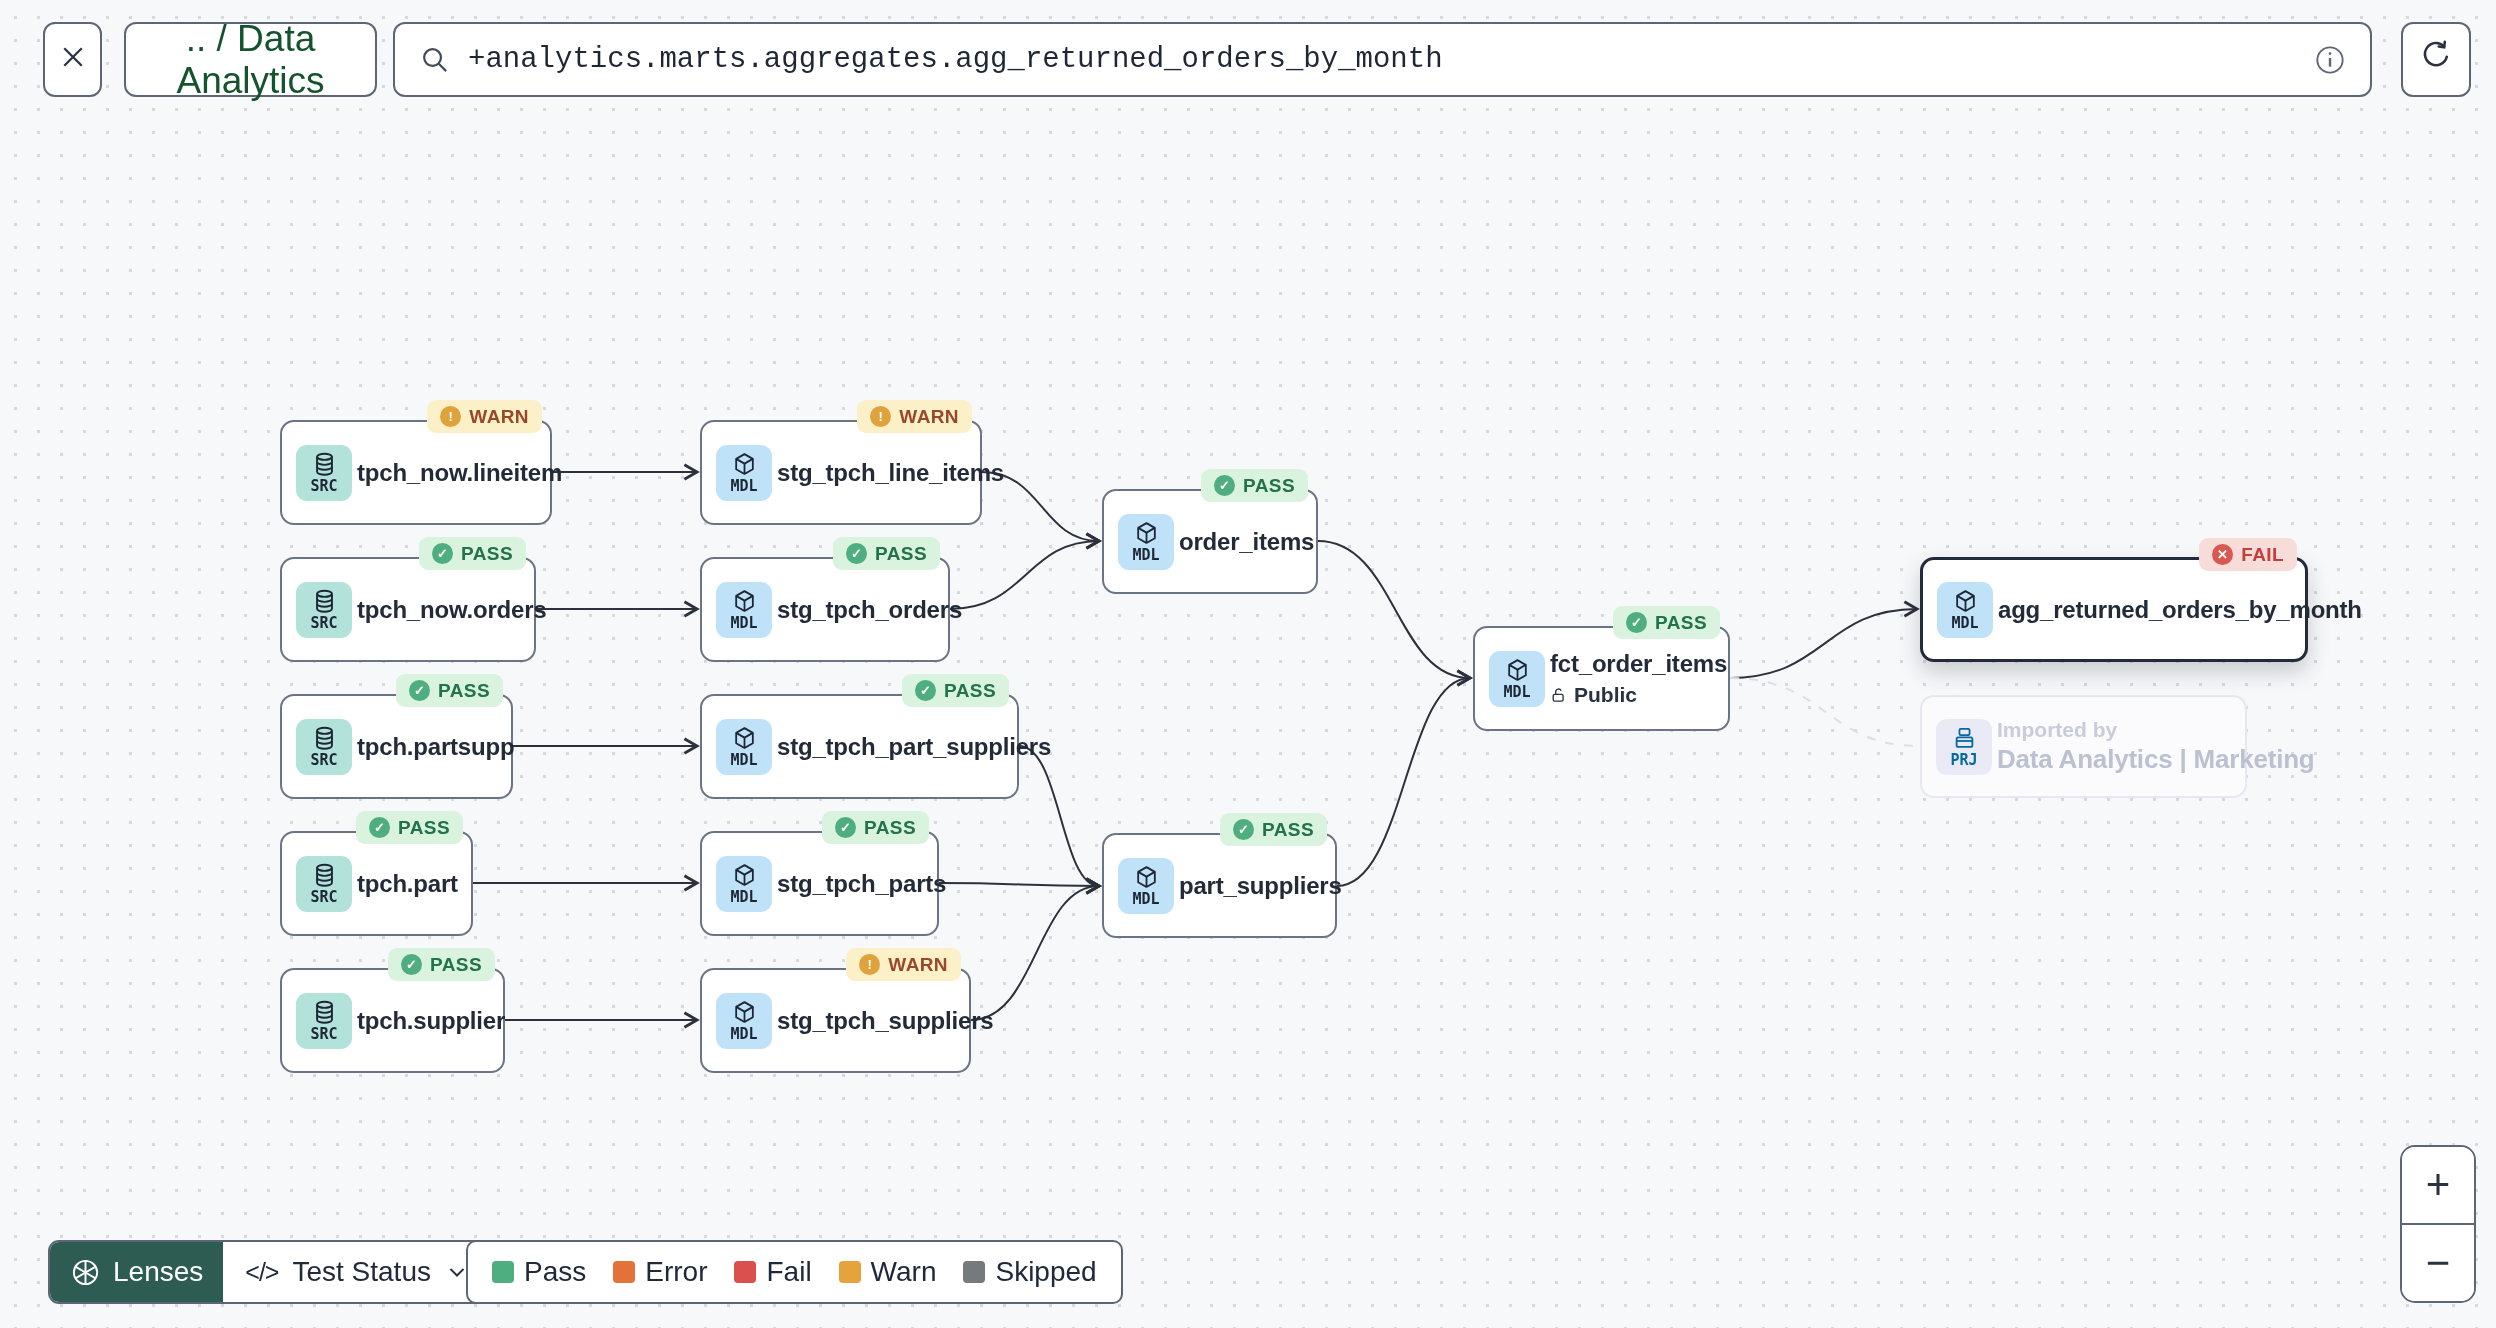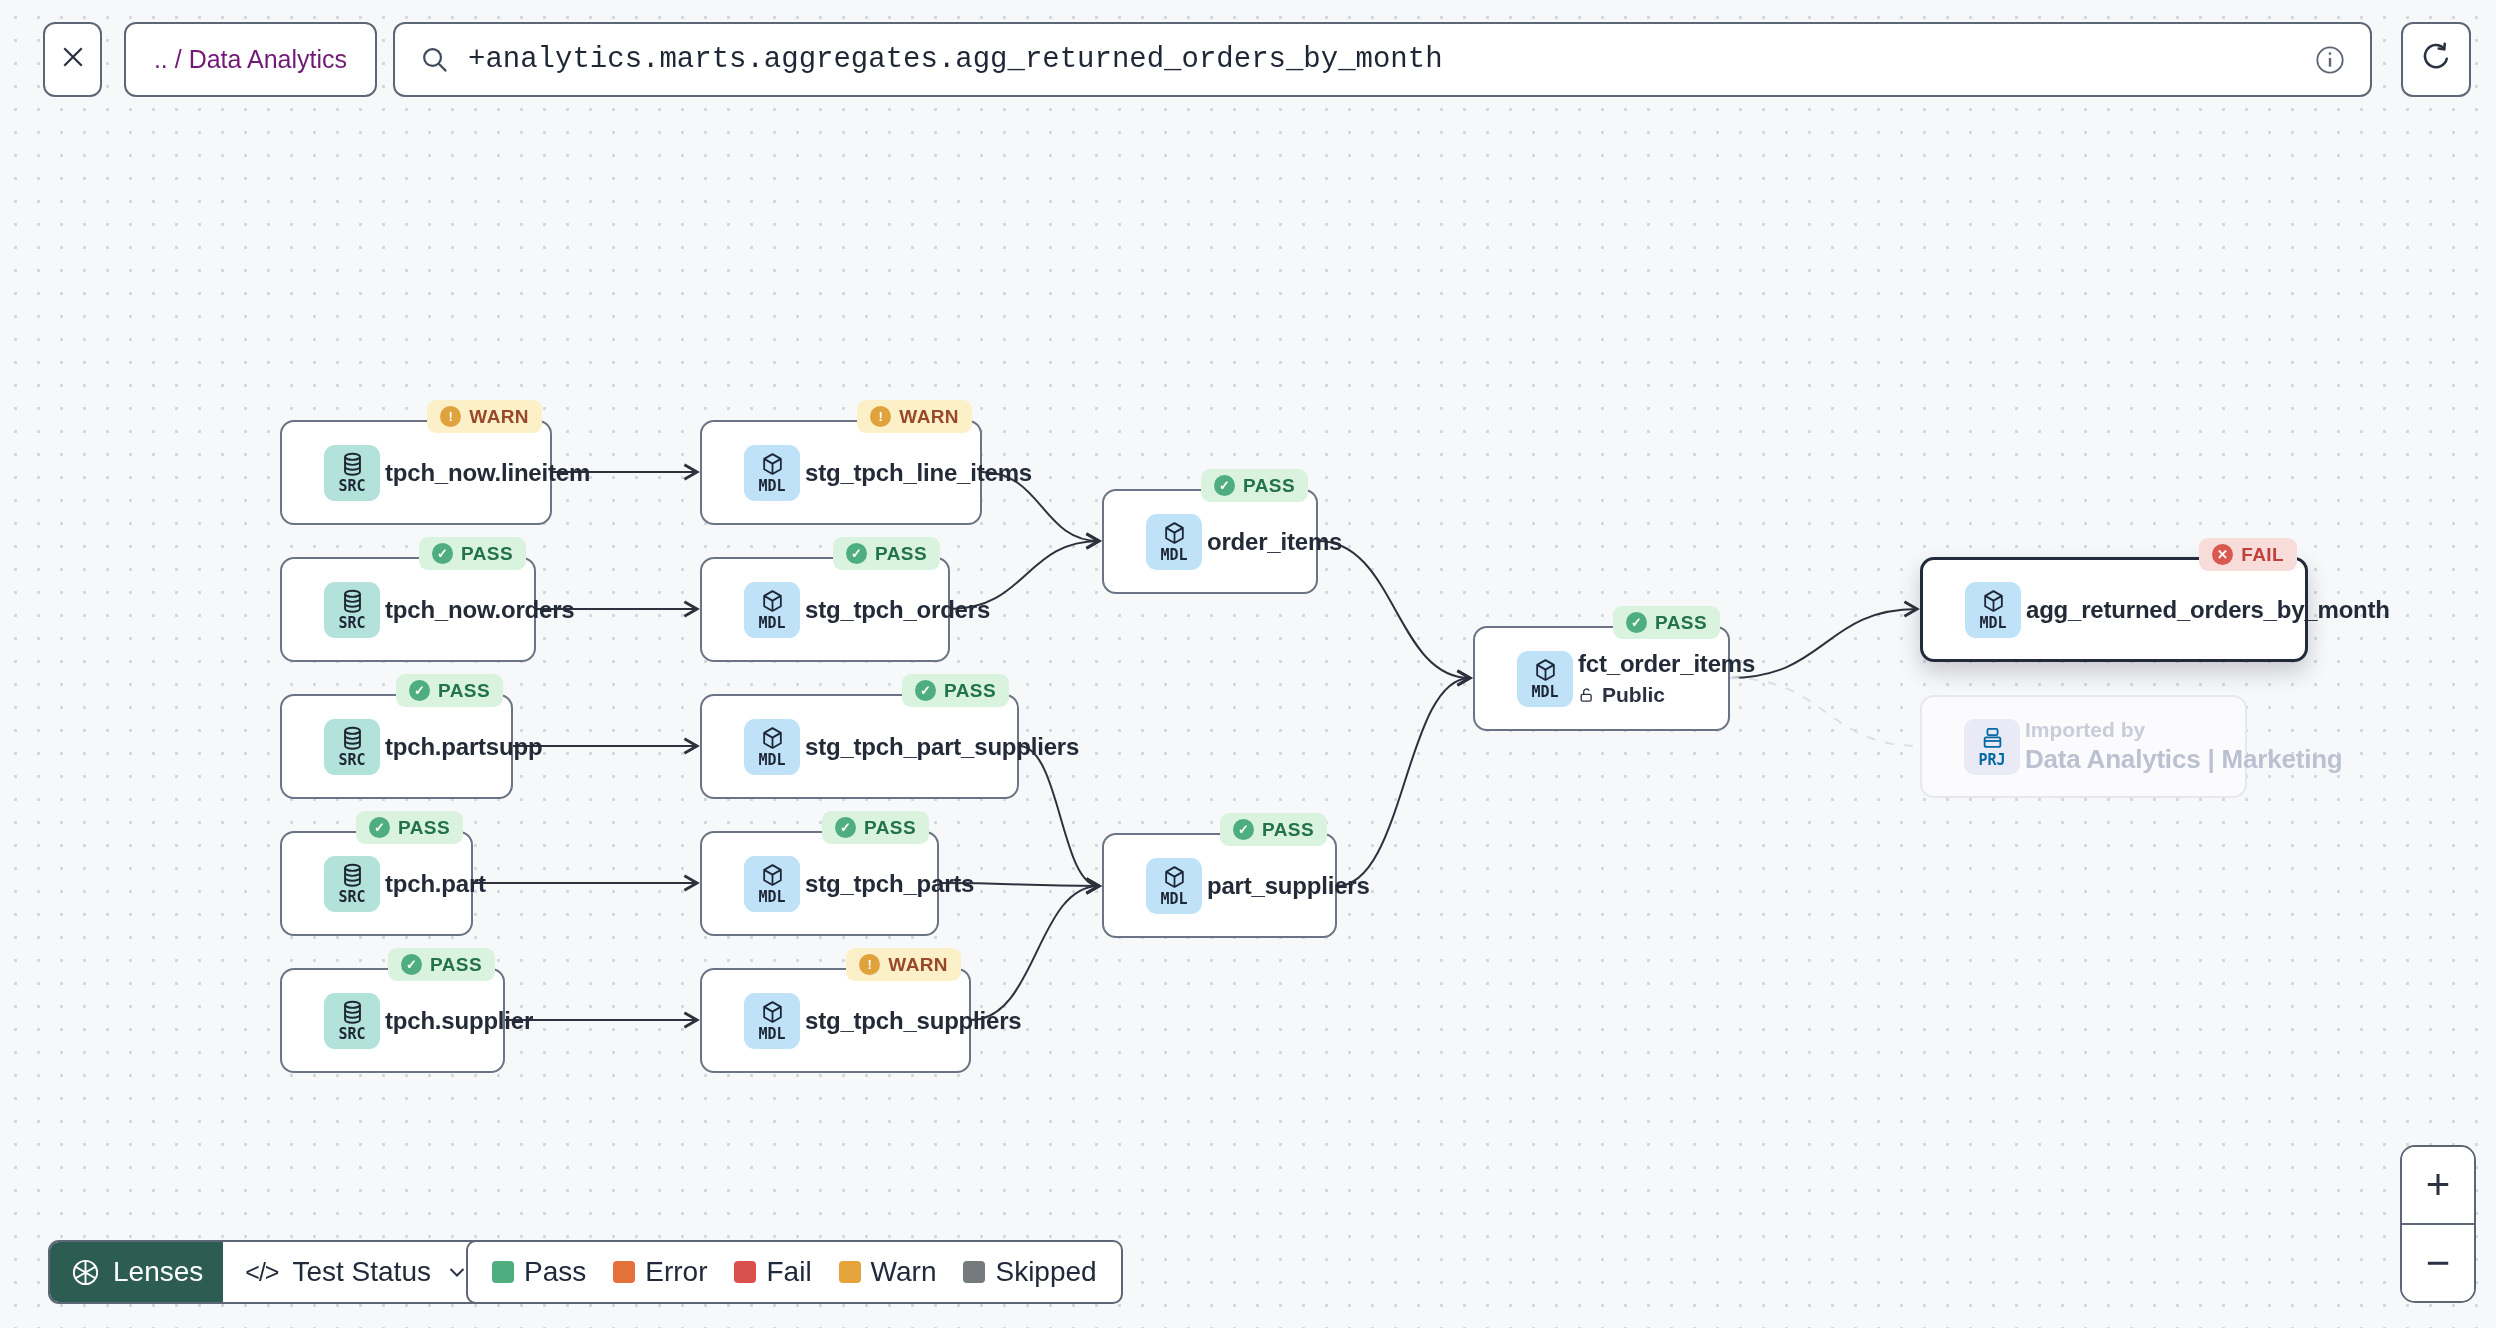--- a/index.html
+++ b/index.html
@@ -8,21 +8,21 @@
     background-color:#f7f8fa;
     background-image:radial-gradient(circle,#d5d8de 1.7px,transparent 1.7px);
     background-size:23px 23px;background-position:4px 6px;
     font-family:"Liberation Sans",sans-serif;color:#222a39;
   }
   
   .tbtn{
     position:absolute;top:22px;height:75px;background:#ffffff;
     border:2px solid #5d6675;border-radius:12px;box-sizing:border-box;
     display:flex;align-items:center;justify-content:center;cursor:pointer;
-    font-size:25px;color:#701a75;
+    font-size:37px;color:#14532d;
   }
   .searchbar{
     position:absolute;top:22px;left:393px;width:1979px;height:75px;
     background:#fff;border:2px solid #5d6675;border-radius:12px;box-sizing:border-box;
     display:flex;align-items:center;gap:18px;padding:0 24px;
   }
   .searchbar input{
     flex:1;border:none;outline:none;font-family:Liberation Mono, monospace;
     font-size:29px;color:#1f2735;background:transparent;padding:0;
   }
@@ -35,21 +35,21 @@
   .node{
     position:absolute;z-index:2;background:#fff;border:2px solid #6b7484;
     border-radius:14px;box-sizing:border-box;display:flex;align-items:center;
     padding:0 0 0 14px;cursor:pointer;
   }
   .node.selected{border:3px solid #232b3b;box-shadow:0 10px 22px rgba(35,43,59,.22);}
   .node.ghost{background:#fbfbfd;border-color:#e6e8f1;cursor:default;}
   .typeicon{
     width:56px;height:56px;border-radius:11px;flex:0 0 auto;
     display:flex;flex-direction:column;align-items:center;justify-content:center;
-    gap:1px;color:#1d2635;margin-left:28px;
+    gap:1px;color:#1d2635;
   }
   .typeicon svg{width:27px;height:27px;display:block;}
   .tlabel{font-family:"DejaVu Sans Mono",monospace;font-size:15px;font-weight:bold;line-height:1;}
   .node.ghost .typeicon{color:#0369a1;}
   .nlabels{margin-left:5px;display:flex;flex-direction:column;justify-content:center;line-height:1.25;font-weight:bold;}
   .nlabel{font-size:24px;color:#232a38;white-space:nowrap;letter-spacing:-.2px;}
   .overline{font-size:21px;color:#c9ccd9;white-space:nowrap;}
   .node.ghost .nlabel{color:#bcc1d1;font-size:26px;text-align:center;}
   .sublabel{display:flex;align-items:center;gap:7px;font-size:21px;color:#2a3140;margin-top:3px;}
   .sublabel svg{width:17px;height:17px;}

